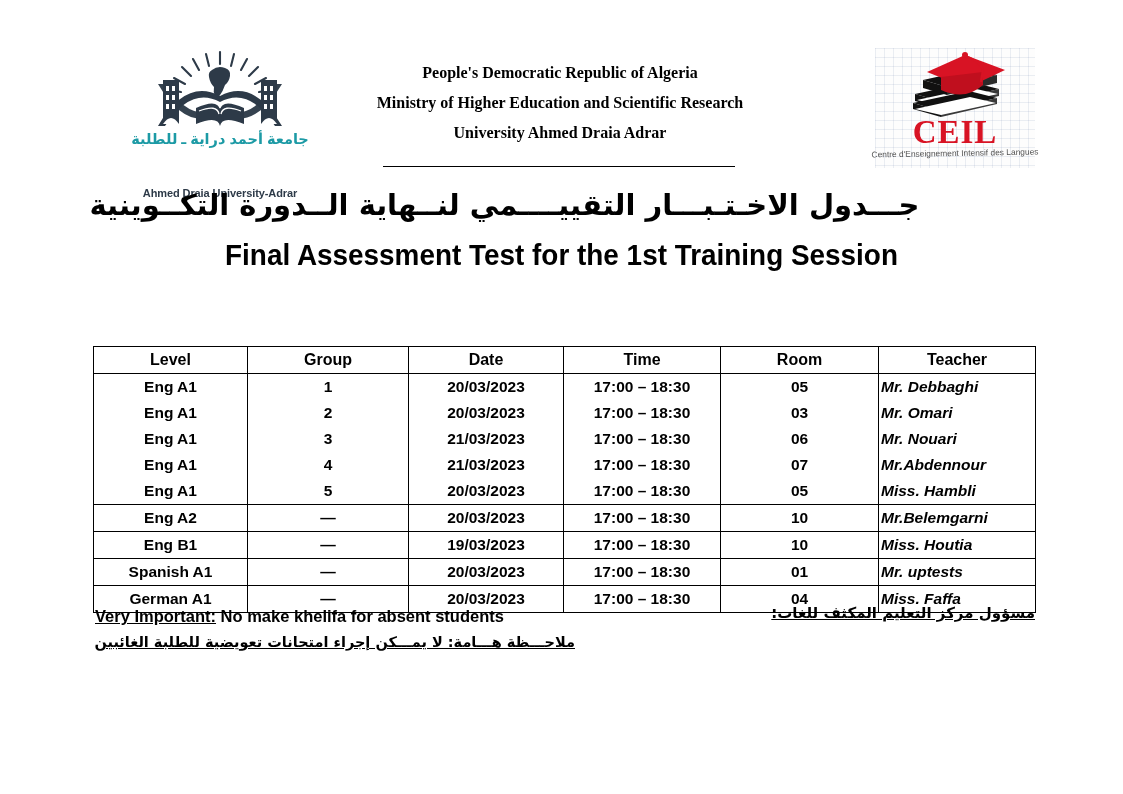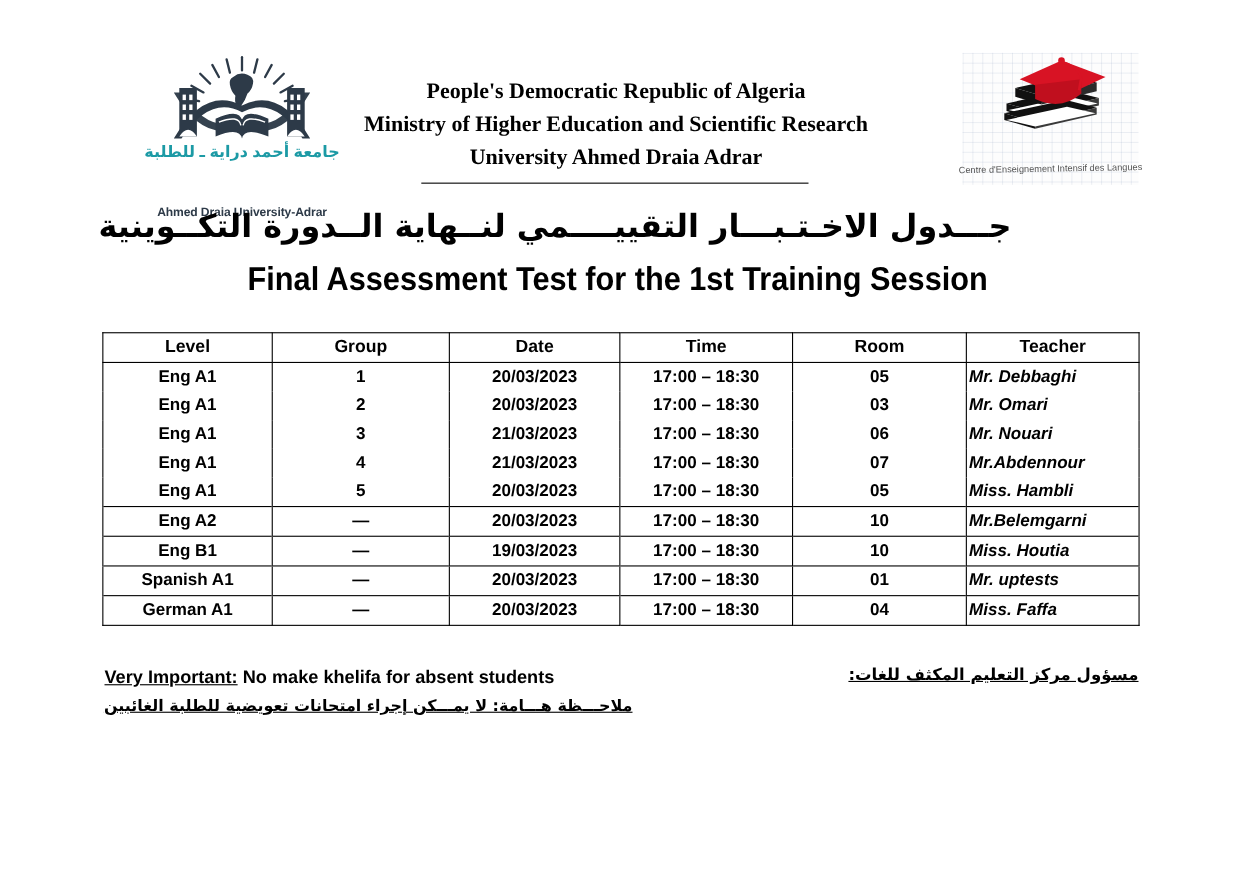--- a/index.html
+++ b/index.html
@@ -58,26 +58,26 @@
     font-weight: bold;
     color: #2d3a48;
     letter-spacing: -0.1px;
     margin-top: 36px;
   }
 
   
   .center-head {
     position: absolute;
     left: 300px;
-    top: 28px;
+    top: 18px;
     width: 520px;
     text-align: center;
     font-family: "Liberation Serif", "DejaVu Serif", serif;
     font-weight: bold;
-    font-size: 20px;
+    font-size: 16px;
     line-height: 30px;
     color: #000;
   }
   .center-head div { white-space: nowrap; }
   .head-rule {
     position: absolute;
     left: 383px;
     top: 126px;
     width: 352px;
     height: 0;
@@ -159,20 +159,21 @@
     left: 93px;
     top: 302px;
     width: 942px;
   }
   table.sched {
     border-collapse: collapse;
     width: 942px;
     table-layout: fixed;
     font-size: 15.5px;
     font-weight: bold;
+    margin-top: 44px;
   }
   table.sched col.c-level   { width: 154px; }
   table.sched col.c-group   { width: 161px; }
   table.sched col.c-date    { width: 155px; }
   table.sched col.c-time    { width: 157px; }
   table.sched col.c-room    { width: 158px; }
   table.sched col.c-teacher { width: 157px; }
 
   table.sched th,
   table.sched td {
@@ -315,20 +316,21 @@
       <path d="M26 30 l50 -11 l24 6 l-50 12 z" fill="#111111"></path>
       <path d="M26 30 l24 7 l0 8 l-24 -7 z" fill="#111111"></path>
       <path d="M50 37 l50 -12 l0 8 l-50 12 z" fill="#2b2b2b"></path>
 
       <path d="M30 22 l38 -17 l40 15 l-38 18 z" fill="#d81324"></path>
       <path d="M44 27 l0 13 q24 11 42 -5 l0 -13 z" fill="#c00f1e"></path>
       <circle cx="68" cy="5" r="3" fill="#d81324"></circle>
       <path d="M68 6 q14 4 18 14" stroke="#d81324" stroke-width="2.2" fill="none"></path>
       <path d="M86 20 l-2 12" stroke="#d81324" stroke-width="2.4" fill="none"></path>
     </svg>
+    <div class="ceil-word">CEIL</div>
     <div class="ceil-sub">Centre d'Enseignement Intensif des Langues</div>
   </div>
 </div>
 
 <div class="title-ar">جـــدول الاخـتـبـــار التقييــــمي لنــهاية الــدورة التكــوينية</div>
 <div class="title-en">Final Assessment Test for the 1st Training Session</div>
 
 <div class="sched-wrap">
   <table class="sched">
     <colgroup>

